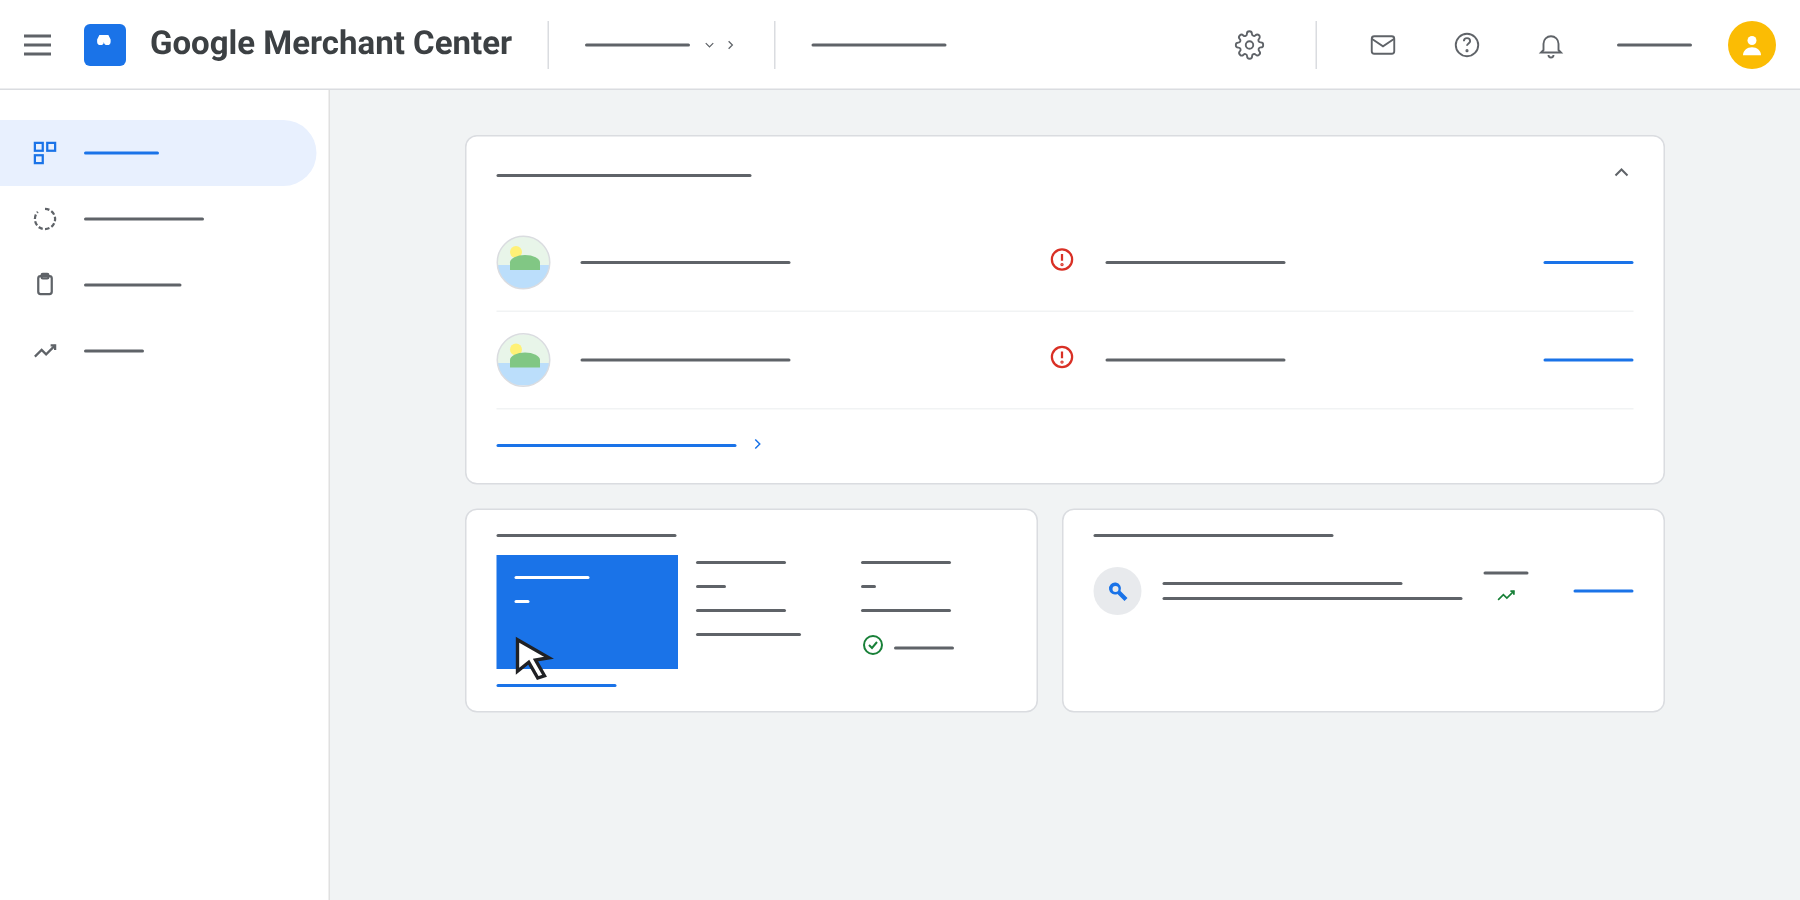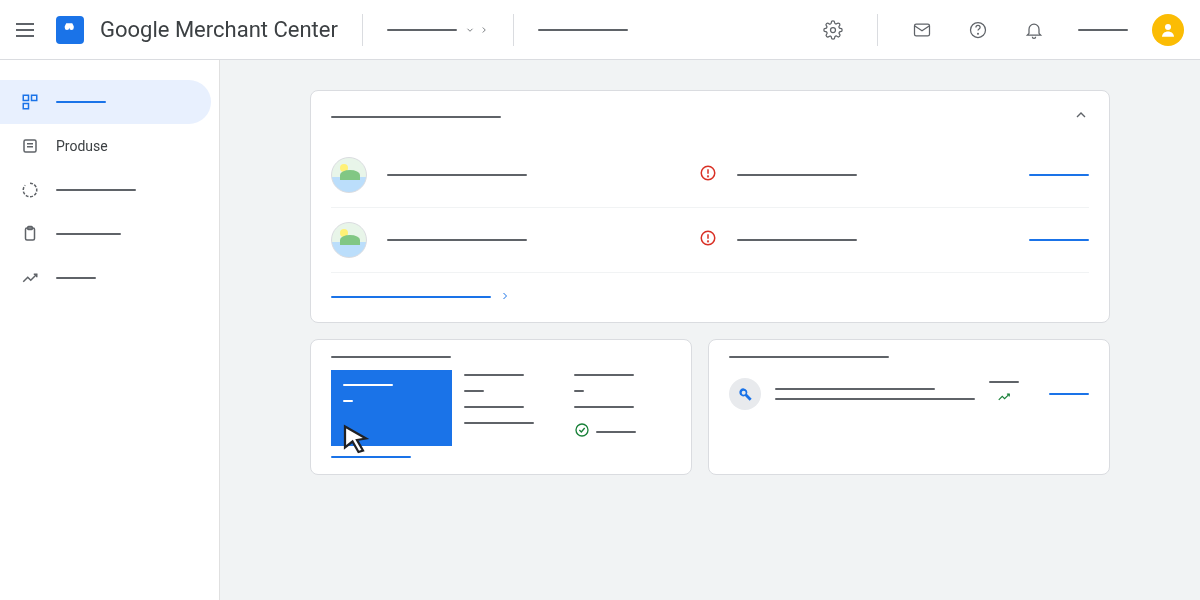--- a/index.html
+++ b/index.html
@@ -4,21 +4,21 @@
 <style>
 * { box-sizing: border-box; margin: 0; padding: 0; }
 body { font-family: 'Google Sans', Roboto, Arial, sans-serif; background: #f1f3f4; width: 1200px; height: 600px; overflow: hidden; }
 
 
 .header { height: 60px; background: #fff; border-bottom: 1px solid #dadce0; display: flex; align-items: center; padding: 0 16px; gap: 16px; }
 .hamburger { width: 24px; height: 24px; cursor: pointer; display: flex; flex-direction: column; justify-content: center; gap: 4px; }
 .hamburger span { display: block; height: 2px; background: #5f6368; width: 18px; }
 .logo-badge { width: 28px; height: 28px; background: #1a73e8; border-radius: 4px; display: flex; align-items: center; justify-content: center; }
 .logo-badge svg { width: 18px; height: 18px; fill: #fff; }
-.app-title { font-size: 22px; color: #3c4043; font-weight: 400; }
+.app-title { font-size: 22px; color: #3c4043; font-weight: 700; }
 .vr { width: 1px; height: 32px; background: #dadce0; margin: 0 8px; }
 .breadcrumb-ph { display: flex; align-items: center; gap: 8px; }
 .line-ph { height: 2px; background: #5f6368; border-radius: 1px; }
 .header-spacer { flex: 1; }
 .icon-btn { width: 40px; height: 40px; display: flex; align-items: center; justify-content: center; cursor: pointer; border-radius: 50%; color: #5f6368; }
 .icon-btn svg { width: 20px; height: 20px; stroke: currentColor; fill: none; stroke-width: 1.5; }
 .avatar { width: 32px; height: 32px; background: #fbbc04; border-radius: 50%; display: flex; align-items: center; justify-content: center; }
 .avatar svg { width: 18px; height: 18px; fill: #fff; }
 
 
@@ -136,30 +136,20 @@
             <rect x="3" y="3" width="7" height="7"></rect>
             <rect x="14" y="3" width="7" height="7"></rect>
             <rect x="3" y="14" width="7" height="7"></rect>
           </svg>
       </div>
       <div class="nav-ph" style="width:50px;background:#1a73e8"></div>
     </div>
     <div class="nav-item">
       <div class="nav-icon">
         <svg viewBox="0 0 24 24" fill="none" stroke="#5f6368" stroke-width="2">
-            <rect x="4" y="4" width="16" height="16" rx="2"></rect>
-            <line x1="8" y1="9" x2="16" y2="9"></line>
-            <line x1="8" y1="13" x2="16" y2="13"></line>
-          </svg>
-      </div>
-      <span class="nav-label">Produse</span>
-    </div>
-    <div class="nav-item">
-      <div class="nav-icon">
-        <svg viewBox="0 0 24 24" fill="none" stroke="#5f6368" stroke-width="2">
             <path d="M12 3a9 9 0 11-6.36 2.64" stroke-dasharray="4 2"></path>
           </svg>
       </div>
       <div class="nav-ph" style="width:80px;background:#5f6368"></div>
     </div>
     <div class="nav-item">
       <div class="nav-icon">
         <svg viewBox="0 0 24 24" fill="none" stroke="#5f6368" stroke-width="2">
             <rect x="6" y="4" width="12" height="16" rx="2"></rect>
             <rect x="9" y="2" width="6" height="4" rx="1"></rect>

